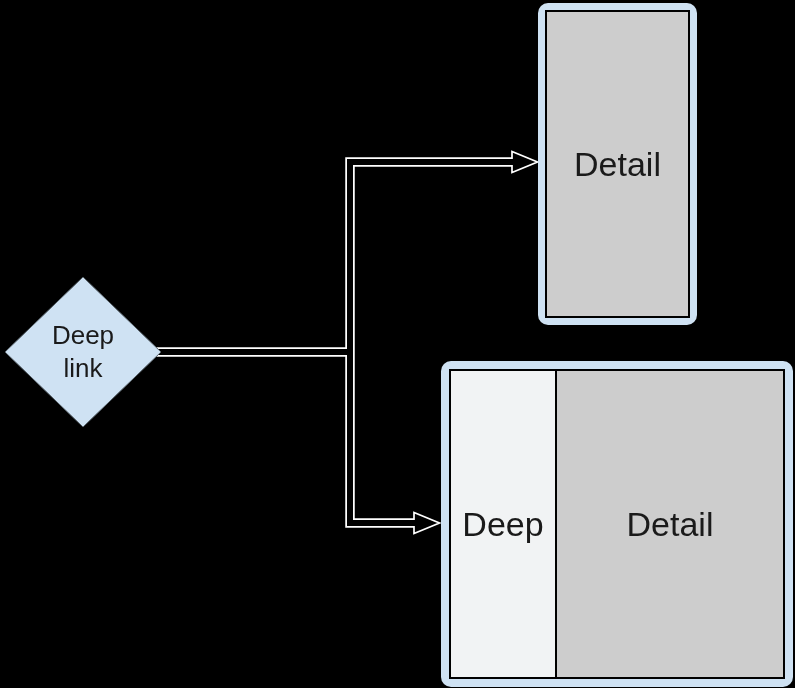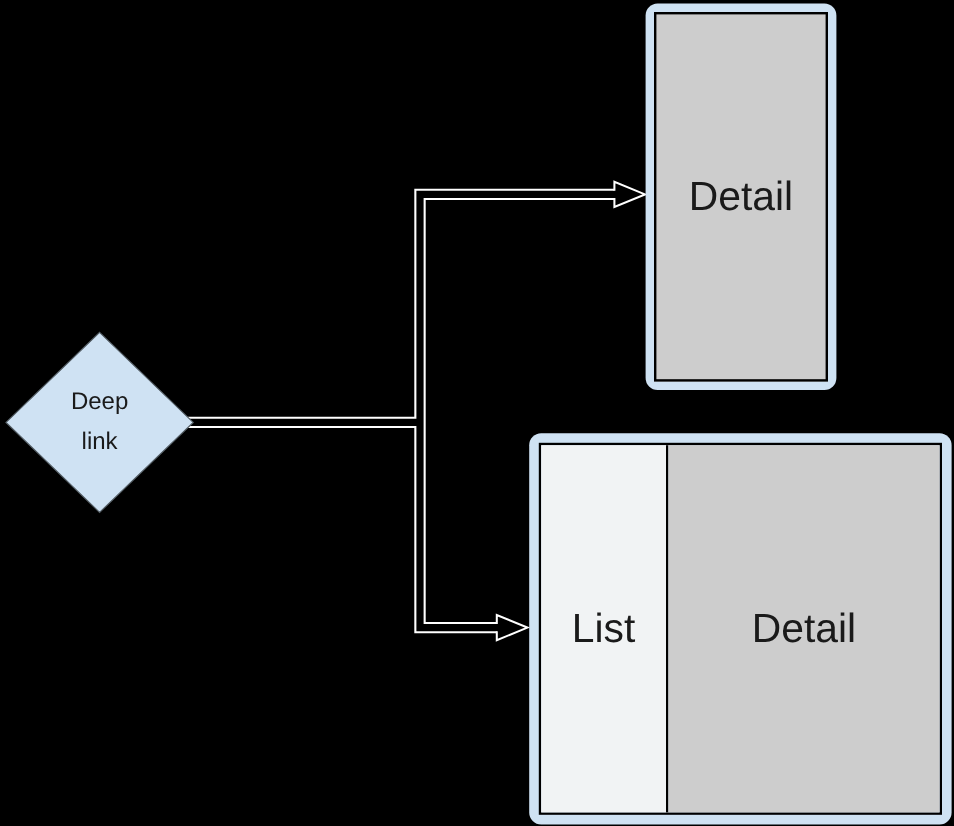--- a/index.html
+++ b/index.html
@@ -51,21 +51,21 @@
   .diamond-label {
     position: absolute;
     left: 48px;
     top: 318px;
     width: 70px;
     height: 68px;
     display: flex;
     align-items: center;
     justify-content: center;
     text-align: center;
-    font-size: 20px;
+    font-size: 26px;
     line-height: 33px;
   }
   .screen-box {
     position: absolute;
     background: var(--node-blue, #cfe2f3);
     border-radius: 10px;
     box-sizing: border-box;
   }
   .detail-box {
     left: 538px;
@@ -139,21 +139,21 @@
 
   <div class="screen-box detail-box">
     <div class="screen-inner center-flex gray-pane">
       <span class="screen-label">Detail</span>
     </div>
   </div>
 
   <div class="screen-box listdetail-box">
     <div class="screen-inner split">
       <div class="list-pane center-flex">
-        <span class="screen-label">List</span>
+        <span class="screen-label">Deep</span>
       </div>
       <div class="detail-pane center-flex">
         <span class="screen-label">Detail</span>
       </div>
     </div>
   </div>
 
 </div>
 
 </body></html>

